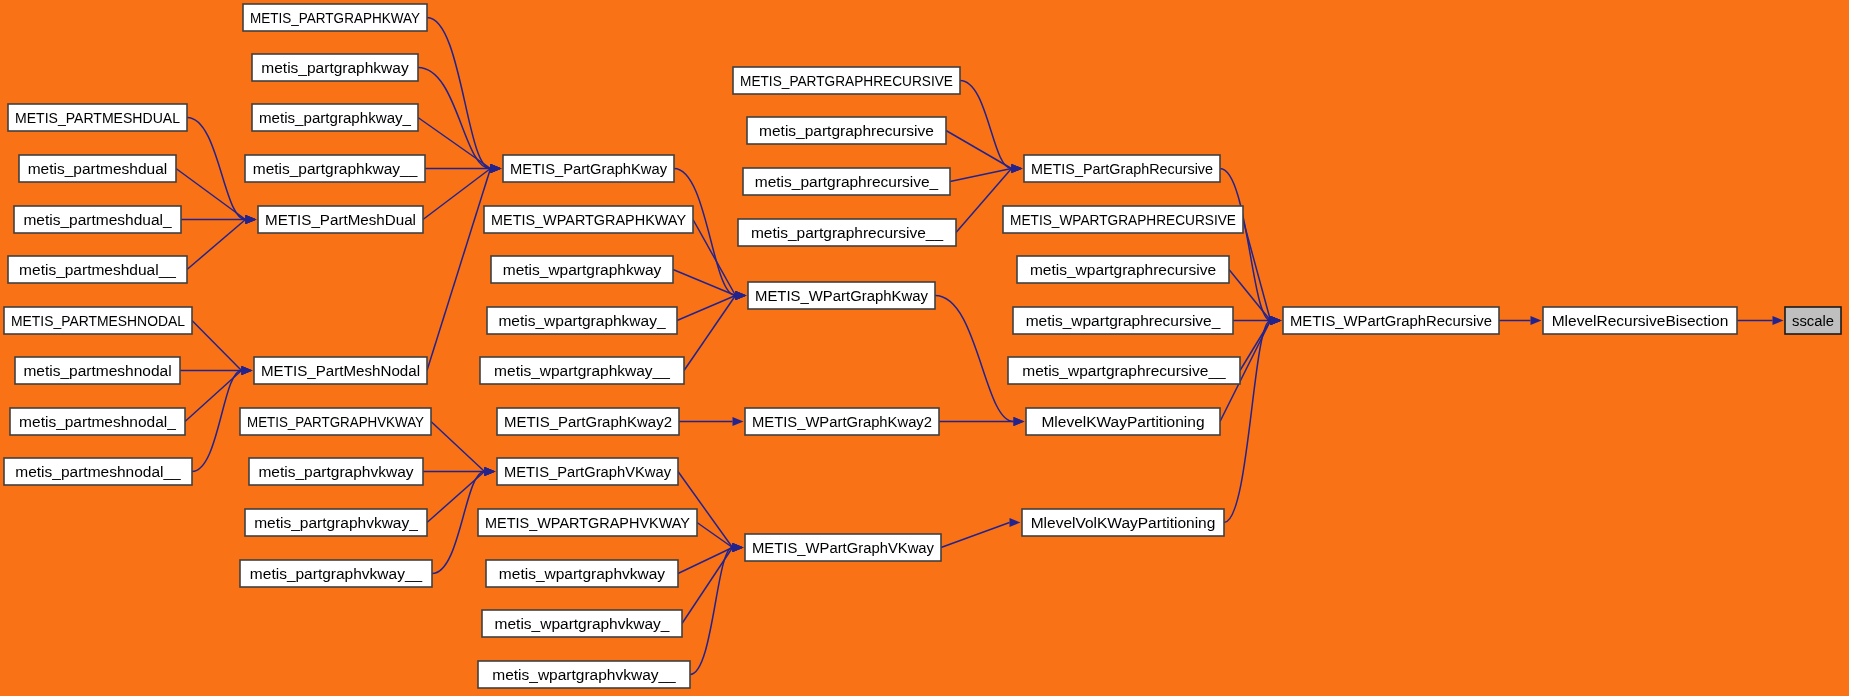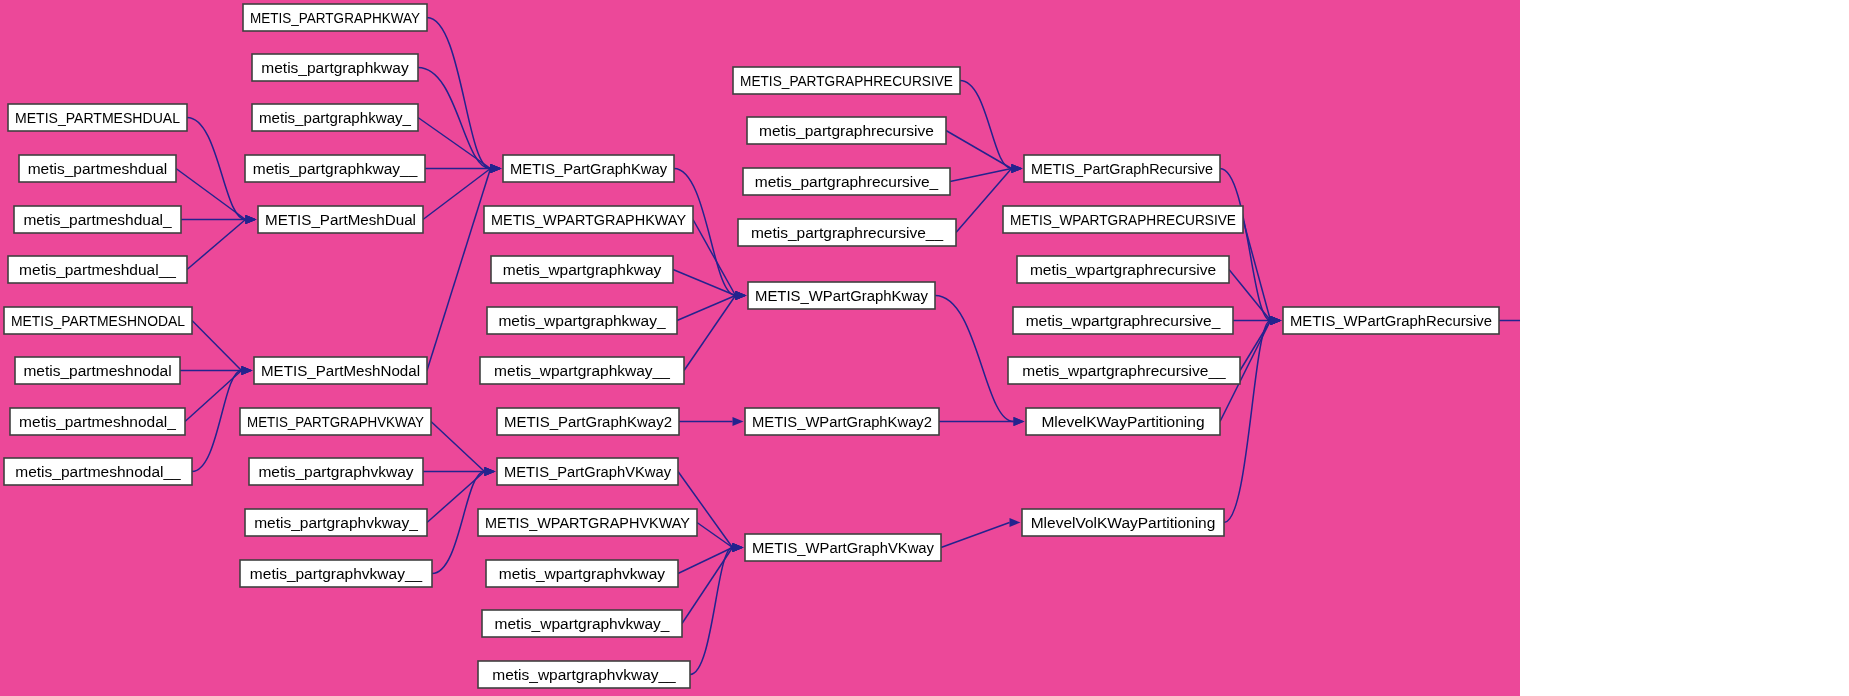--- a/index.html
+++ b/index.html
@@ -1,17 +1,17 @@
 <!DOCTYPE html>
 <html><head>
 <meta charset="utf-8">
 <style>
   html,body{margin:0;padding:0;background:#ffffff;}
   body{font-family:"Liberation Sans","DejaVu Sans",sans-serif;}
-  #graph-root{position:relative;width:1520px;height:696px;background:#ec4899;overflow:hidden;}
+  #graph-root{position:relative;width:1849px;height:696px;background:#f97316;overflow:hidden;}
   svg#callgraph{display:block;width:1849px;height:696px;}
   .node-box{fill:#ffffff;stroke:#404040;stroke-width:1.6px;}
   .node-box.highlight{fill:#bfbfbf;stroke:#1a1a1a;stroke-width:1.6px;}
   .node-label{font-family:"Liberation Sans","DejaVu Sans",sans-serif;font-size:15.5px;fill:#000000;
               text-anchor:middle;dominant-baseline:middle;white-space:pre;}
   .edge-path{fill:none;stroke:#23238e;stroke-width:1.5px;}
   .edge-head{fill:#23238e;stroke:none;}
 </style>
 </head>
 <body>

